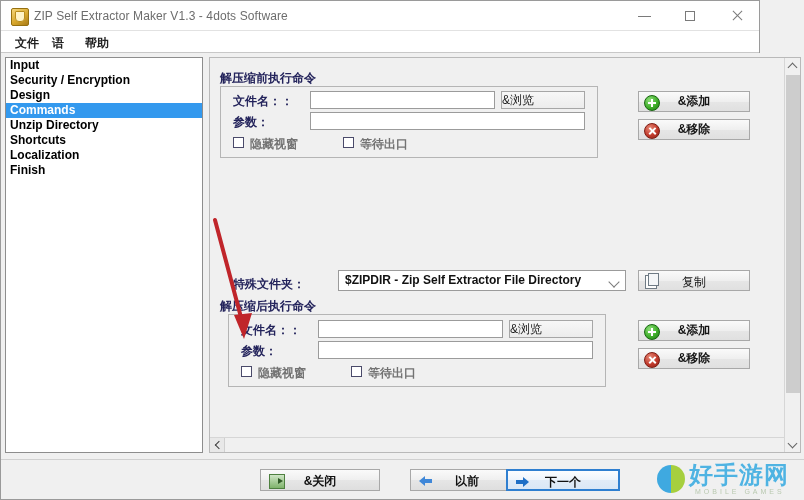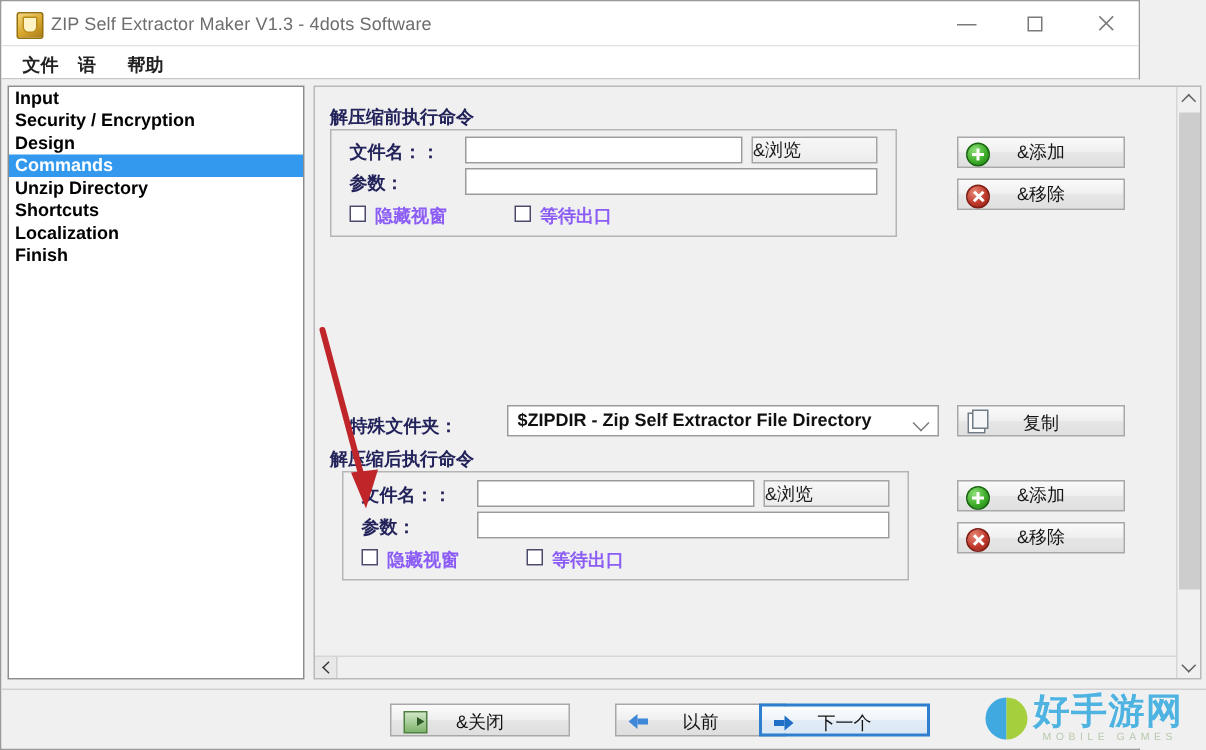--- a/index.html
+++ b/index.html
@@ -138,21 +138,21 @@
   }
   .btn.flat{
     background:linear-gradient(180deg,#f7f7f7 0%,#ececec 100%);
   }
   .cbrow{position:absolute;}
   .cb{
     position:absolute;width:11px;height:11px;background:#fff;
     border:1px solid #4a4a6a;box-sizing:border-box;
   }
   .cbl{
-    position:absolute;font-size:12px;font-weight:bold;color:#8b5cf6;
+    position:absolute;font-size:12px;font-weight:bold;color:#737373;
     white-space:nowrap;
     text-align:center;
   }
 
   
   .combo{
     position:absolute;height:21px;background:#fff;border:1px solid #9b9b9b;
     box-sizing:border-box;font-size:12px;font-weight:bold;color:#111;
     line-height:19px;padding-left:6px;white-space:nowrap;overflow:hidden;
   }
@@ -163,21 +163,21 @@
     transform:rotate(-45deg);
   }
 
   
   .act{
     position:absolute;width:112px;height:21px;box-sizing:border-box;
     background:linear-gradient(180deg,#fafafa 0%,#efefef 50%,#e6e6e6 51%,#e0e0e0 100%);
     border:1px solid #a8a8a8;font-size:12px;color:#151515;
     display:flex;align-items:center;cursor:default;
   }
-  .act .lab{position:absolute;left:0;right:0;text-align:center;}
+  .act .lab{position:absolute;left:0;right:0;text-align:center;font-weight:bold;}
   .ic{position:absolute;left:5px;top:3px;width:14px;height:14px;border-radius:50%;}
   .ic.plus{background:radial-gradient(circle at 35% 30%,#8fe07a 0%,#3fae2a 55%,#1d7a14 100%);border:1px solid #17660f;}
   .ic.plus:before,.ic.plus:after{content:"";position:absolute;background:#fff;}
   .ic.plus:before{left:3px;top:5.5px;width:8px;height:2.5px;}
   .ic.plus:after{left:5.5px;top:3px;width:2.5px;height:8px;}
   .ic.cross{background:radial-gradient(circle at 35% 30%,#e88a78 0%,#c0392b 55%,#8c2218 100%);border:1px solid #7d1d14;}
   .ic.cross:before,.ic.cross:after{content:"";position:absolute;left:2.5px;top:5.5px;width:9px;height:2.2px;background:#fff;}
   .ic.cross:before{transform:rotate(45deg);}
   .ic.cross:after{transform:rotate(-45deg);}
 
@@ -198,21 +198,21 @@
   }
 
   
   .bottombar{
     position:absolute;left:0;bottom:0;width:804px;height:40px;
     background:#f0f0f0;border-top:1px solid #d0d0d0;box-sizing:border-box;
   }
   .bbtn{
     position:absolute;top:9px;height:22px;box-sizing:border-box;
     background:linear-gradient(180deg,#fafafa 0%,#efefef 50%,#e6e6e6 51%,#dedede 100%);
-    border:1px solid #a8a8a8;font-size:12px;font-weight:normal;color:#111;cursor:default;
+    border:1px solid #a8a8a8;font-size:12px;font-weight:bold;color:#111;cursor:default;
   }
   .bbtn .lab{position:absolute;left:0;right:0;top:3px;text-align:center;}
   .bbtn.focus{border:2px solid #2f7fd0;background:linear-gradient(180deg,#fcfdff 0%,#eef4fb 50%,#e2ecf7 51%,#dae7f6 100%);}
   .arrow-ic{position:absolute;left:8px;top:5px;width:13px;height:12px;}
   .arrow-ic .shaft{position:absolute;top:4px;width:7px;height:4px;}
   .arrow-ic .head{position:absolute;top:1px;width:0;height:0;border-top:5px solid transparent;border-bottom:5px solid transparent;}
   .left-blue .shaft{right:0;background:#3f87d8;}
   .left-blue .head{left:0;border-right:6px solid #3f87d8;}
   .right-blue .shaft{left:0;background:#1f6fc6;}
   .right-blue .head{right:0;border-left:6px solid #1f6fc6;}

